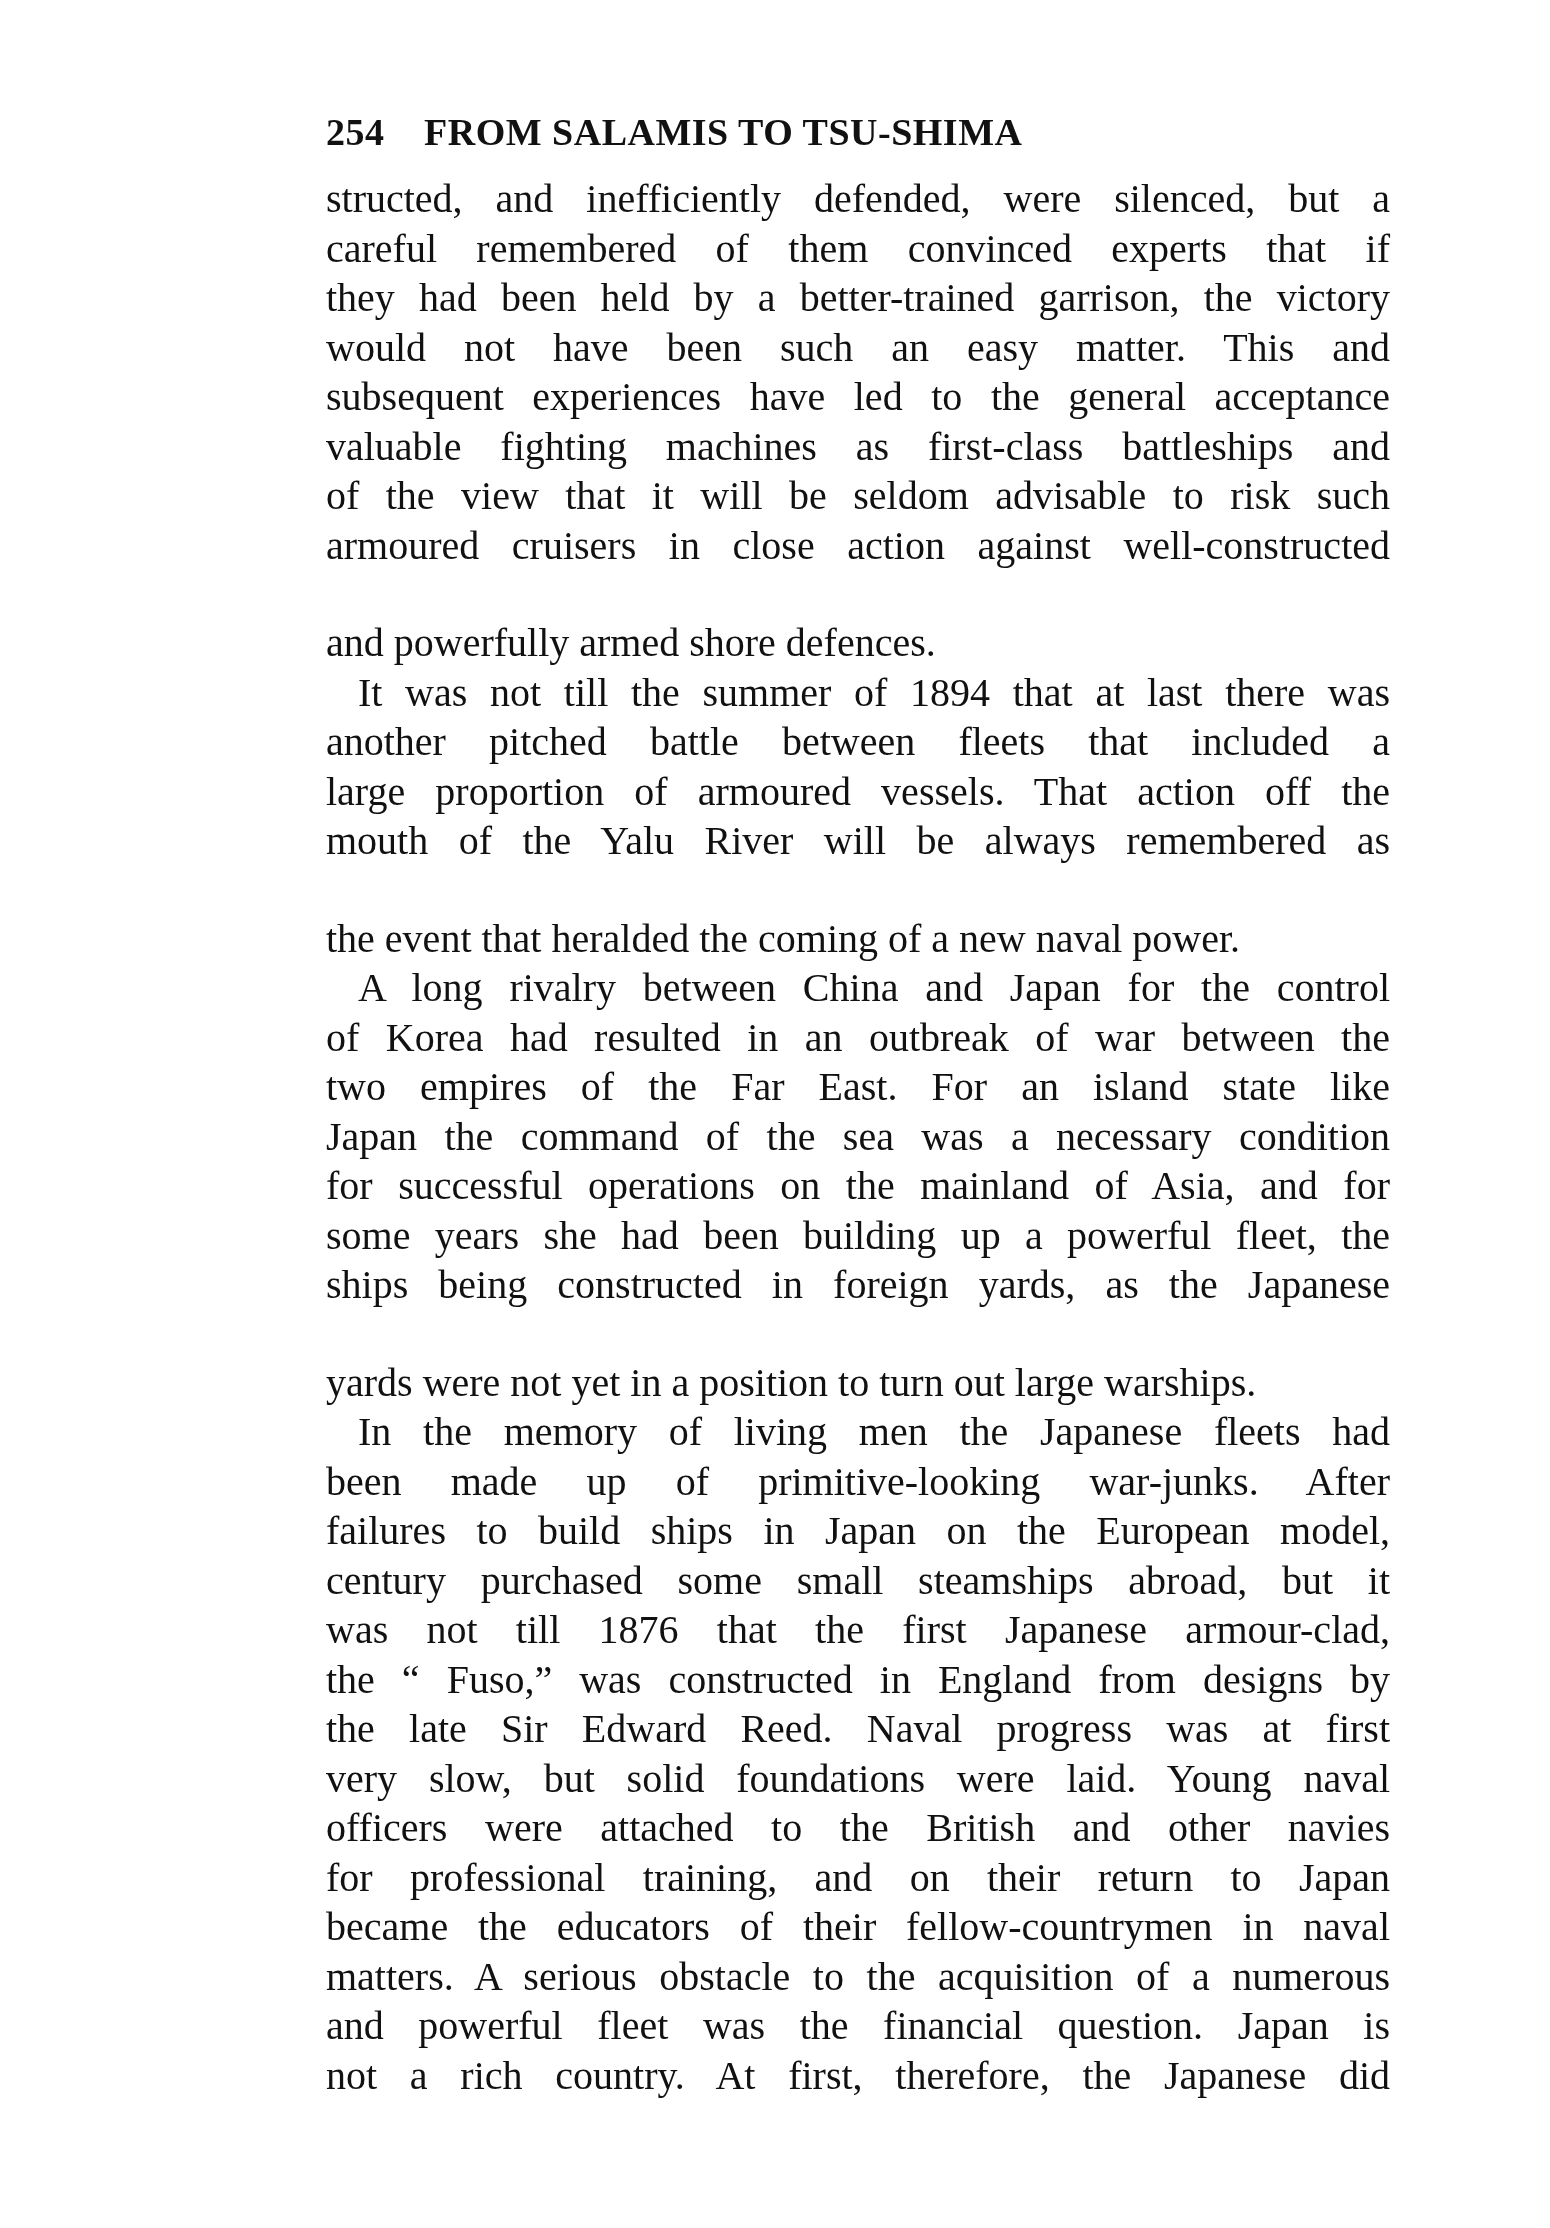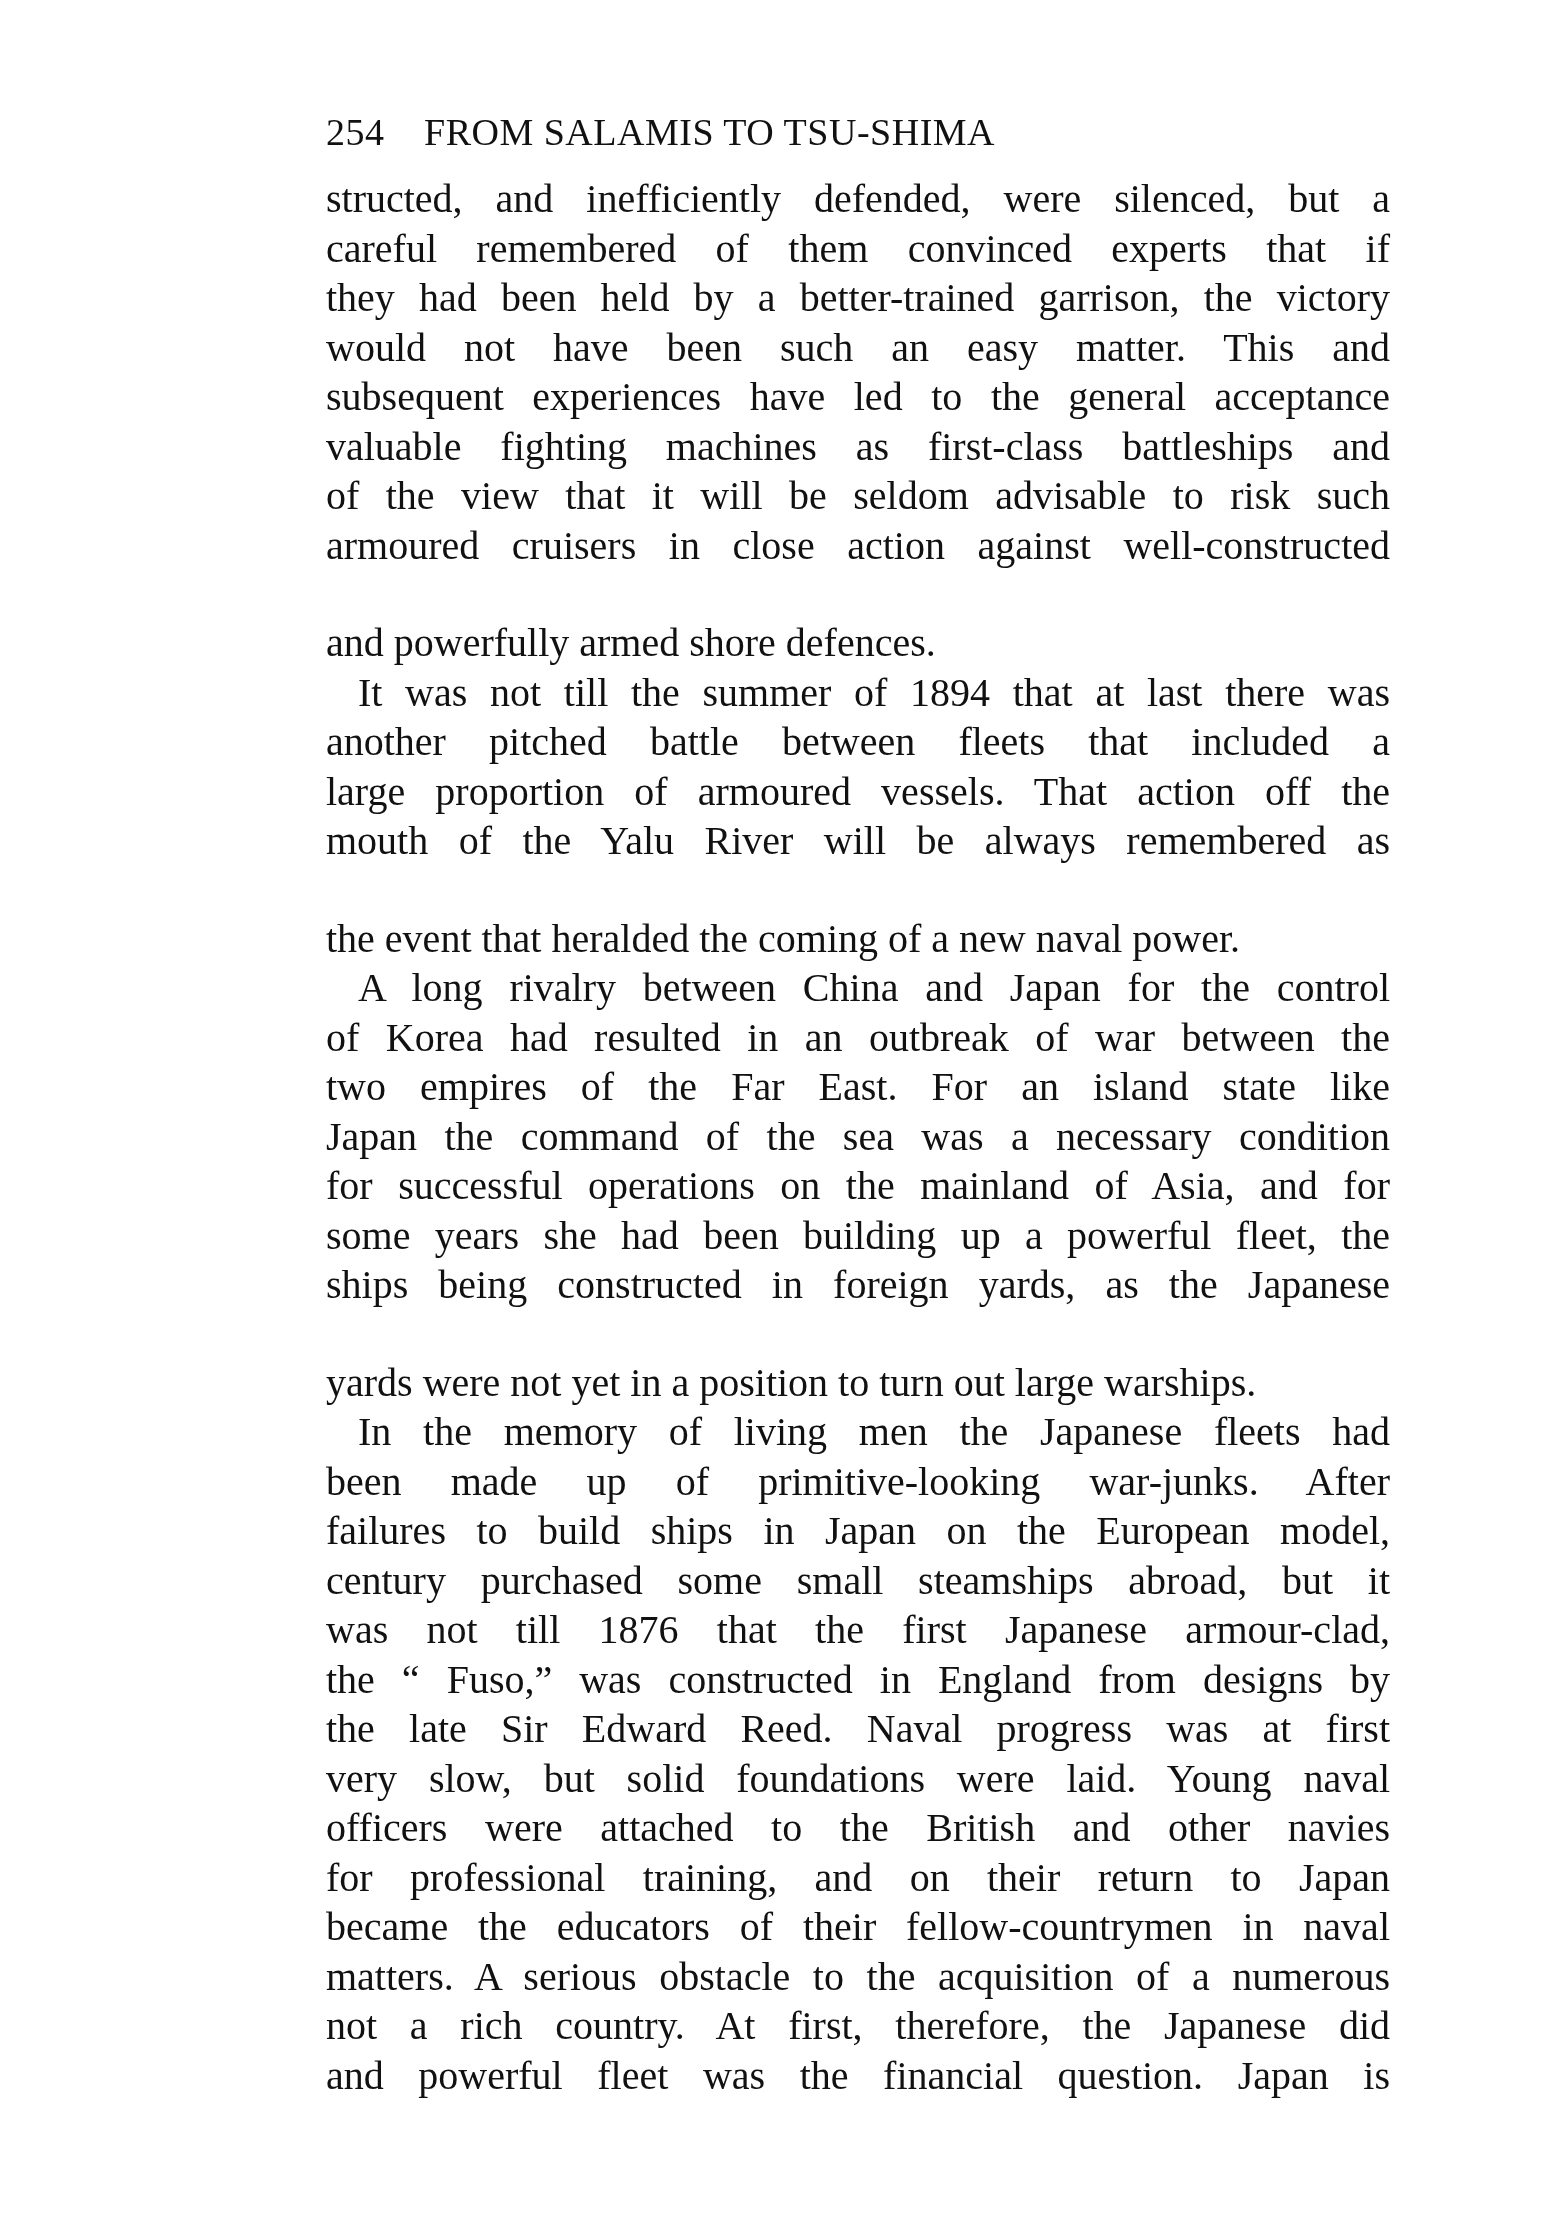--- a/index.html
+++ b/index.html
@@ -1,18 +1,18 @@
 <!DOCTYPE html>
 <html><head>
 <meta charset="utf-8">
 <style>
   html, body { margin: 0; padding: 0; background: #ffffff; }
   body { width: 1550px; height: 2228px; position: relative; overflow: hidden; }
   .page { position: absolute; left: 326px; top: 110px; width: 1064px; color: #111; font-family: "Liberation Serif", "DejaVu Serif", serif; }
-  .running-head { display: flex; align-items: baseline; height: 60px; font-weight: normal; font-size: 38px; letter-spacing: 0.5px; }
+  .running-head { display: flex; align-items: baseline; height: 60px; font-weight: bold; font-size: 38px; letter-spacing: 0.5px; }
   .page-num { width: 98px; }
   .head-title { }
   .body-text { margin-top: 4px; }
   .line { display: block; height: 49.5px; line-height: 49.5px; font-size: 40px; text-align: justify; text-align-last: justify; white-space: nowrap; overflow: visible; }
   .line.last { text-align-last: left; margin-top: 48px; }
   .line.indent { padding-left: 32px; }
 </style>
 </head>
 <body>
 
@@ -49,16 +49,16 @@
       <span class="line">failures to build ships in Japan on the European model,</span>
       <span class="line">century purchased some small steamships abroad, but it</span>
       <span class="line">was not till 1876 that the first Japanese armour-clad,</span>
       <span class="line">the “ Fuso,” was constructed in England from designs by</span>
       <span class="line">the late Sir Edward Reed.  Naval progress was at first</span>
       <span class="line">very slow, but solid foundations were laid.  Young naval</span>
       <span class="line">officers were attached to the British and other navies</span>
       <span class="line">for professional training, and on their return to Japan</span>
       <span class="line">became the educators of their fellow-countrymen in naval</span>
       <span class="line">matters.  A serious obstacle to the acquisition of a numerous</span>
+      <span class="line">and powerful fleet was the financial question.  Japan is</span>
       <span class="line">not a rich country.  At first, therefore, the Japanese did</span>
-      <span class="line">and powerful fleet was the financial question.  Japan is</span>
     </div>
 </div>
 
 </body></html>

